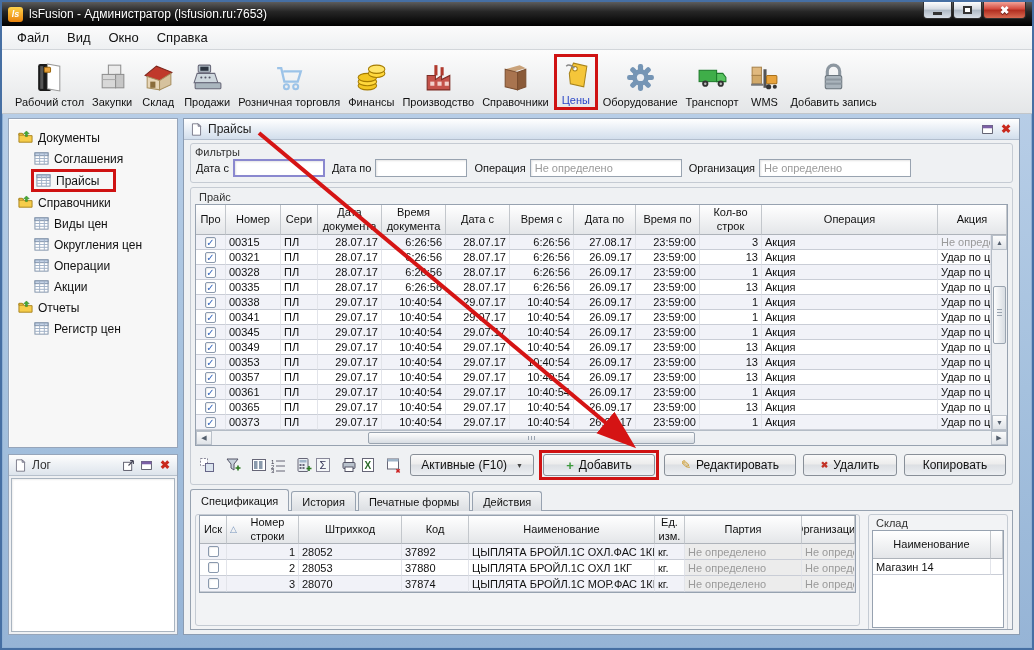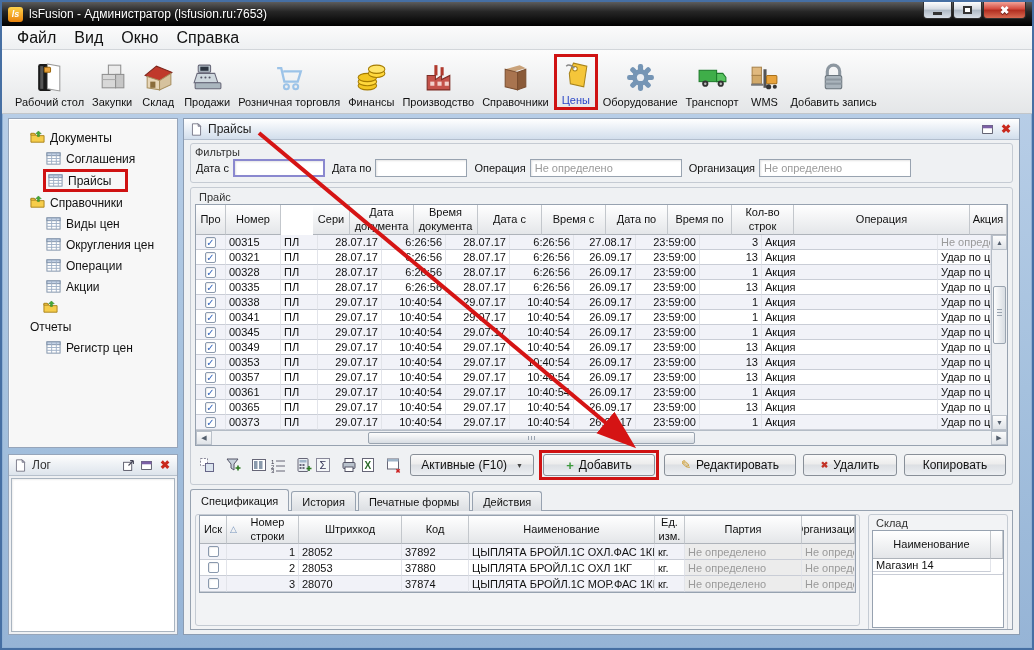--- a/index.html
+++ b/index.html
@@ -20,37 +20,37 @@
   .winbtn{ width:29px; height:17px; border:1px solid #2e2e2e; border-top:none; border-radius:0 0 4px 4px;
     background:linear-gradient(#fdfdfd,#d4dae2 45%,#aeb9c4 50%,#d9e0e8); display:flex; align-items:center; justify-content:center; }
   .winbtn .mini-line{ width:9px; height:3px; background:#333; margin-top:6px;}
   .winbtn .max-box{ width:9px; height:8px; border:2px solid #333; background:#fff;}
   .winbtn.close{ width:43px; background:linear-gradient(#f2a398,#d4473a 45%,#b02d1f 50%,#d86a52); }
   .winbtn.close span{ color:#fff; font-size:11px; font-weight:bold; text-shadow:0 1px 1px #601008;}
 
   
   .menubar{ height:24px; background:linear-gradient(#fbfbfb,#eef0f2); border-bottom:1px solid #d2d6da;
     display:flex; align-items:center; padding:0 6px; flex:none;}
-  .menu-item{ font-size:16px; color:#111; padding:3px 9px; }
+  .menu-item{ font-size:13px; color:#111; padding:3px 9px; }
 
   
   .toolbar{ height:64px; background:linear-gradient(#fcfcfc,#e4e6e8); border-bottom:1px solid #c2c6ca;
     display:flex; align-items:flex-end; padding:2px 4px 3px 10px; flex:none;}
   .tb-item{ display:flex; flex-direction:column; align-items:center; gap:1px; padding:2px 3px; margin-right:2px;}
   .tb-item .ticon{ width:36px; height:36px; display:flex; align-items:center; justify-content:center;}
   .tb-item .ticon svg{ width:33px; height:33px; }
   .tb-label{ font-size:11px; color:#111; white-space:nowrap;}
   .tb-item.hl{ border:3px solid #cf1212; padding:0 1px 1px; }
   .tb-item.hl .tb-label{ color:#2a46c8; }
 
   
   .workspace{ flex:1; min-height:0; display:flex; gap:5px; padding:4px 12px 5px 6px; }
   .sidebar{ width:170px; flex:none; display:flex; flex-direction:column; gap:6px; }
   .tree-panel{ height:330px; background:#f7f7f7; border:1px solid #96a5ba; box-shadow:inset 1px 1px 0 #fff;
-    padding:8px 14px; overflow:hidden;}
+    padding:8px 2px; overflow:hidden;}
   .tree-item{ display:flex; align-items:center; gap:5px; font-size:12px; color:#111; padding:3px 3px; width:fit-content;}
   .tree-item svg{ width:15px; height:15px; flex:none;}
   .tree-item.hl{ border:3px solid #cf1212; padding:1px 14px 1px 2px; }
 
   .log-panel{ flex:1; border:1px solid #96a5ba; background:#eef0f3; display:flex; flex-direction:column; min-height:0;}
   .log-title{ height:21px; flex:none; display:flex; align-items:center; gap:5px; padding:0 5px;
     font-size:12px; color:#333; background:linear-gradient(#fdfdfd,#dde4ec); border-bottom:1px solid #b6c0cc;}
   .log-title svg{ width:13px; height:13px;}
   .log-title .spacer{ flex:1;}
   .log-content{ flex:1; margin:2px; background:#fff; border:1px solid #a9b4c0; box-shadow:inset 1px 1px 2px #00000012;}
@@ -137,21 +137,21 @@
   .tab.active{ background:#f2f3f5; padding-top:5px; margin-top:-2px; }
   .tab-page{ flex:1; min-height:0; margin:-1px 6px 4px; border:1px solid #97a2b0; background:#f2f3f5;
     padding:3px 4px; display:flex; gap:8px; position:relative; z-index:1; overflow:hidden;}
   .spec-group{ flex:1; min-width:0; padding:0 3px 3px;}
   .spec .hcell{ height:28px;}
   .spec .trow{ height:16px;}
   .spec .cell.mutebg{ background:#ececec; color:#9a9a9a;}
   .sort-tri{ color:#7795bd; font-size:9px; margin-right:3px;}
   .wh-group{ width:140px; flex:none; padding:0 3px 3px; align-self:flex-start;}
   .wh-group .hcell{ height:28px;}
-  .wh-group .trow{ height:16px;flex-direction:column;}
+  .wh-group .trow{ height:16px;}
 
   
   .statusbar{ height:22px; flex:none; margin:0 3px; border:1px solid #aab6c4; background:linear-gradient(#f6f8fa,#e7ebf0);
     display:flex; align-items:center; padding:0 8px; font-size:12px; color:#1a1a1a; white-space:nowrap; overflow:hidden;}
   .bottom-frame{ height:8px; flex:none;}
 
   
   .annotation-svg{ position:absolute; left:0; top:0; width:1034px; height:650px; pointer-events:none; z-index:50;}
 </style>
 </head>
@@ -437,21 +437,21 @@
                 <rect x="1" y="2" width="14" height="12" fill="#fff" stroke="#7e90a8"></rect>
                 <rect x="1" y="2" width="14" height="3" fill="#c4d2e6" stroke="#7e90a8"></rect>
                 <line x1="6" y1="2" x2="6" y2="14" stroke="#9fb0c6"></line>
                 <line x1="11" y1="2" x2="11" y2="14" stroke="#9fb0c6"></line>
                 <line x1="1" y1="8" x2="15" y2="8" stroke="#9fb0c6"></line>
                 <line x1="1" y1="11" x2="15" y2="11" stroke="#9fb0c6"></line>
               </svg>
             </span>
             <span>Акции</span>
           </div>
-          <div class="tree-item" style="margin-left: 4px; flex-direction: column;">
+          <div class="tree-item" style="margin-left: 4px;">
             <span style="display: inline-flex;">
               <svg viewBox="0 0 16 16">
                 <path d="M1 13 V4 h4 l1.5 2 H15 v7z" fill="#f6cd4a" stroke="#a9821c"></path>
                 <path d="M1 5.5 h5 L4.5 3.5 H1z" fill="#f6cd4a" stroke="#a9821c"></path>
                 <path d="M9 1 l3 3 h-2 v3 h-2 V4 H6z" fill="#44aa33" stroke="#2a7a1e" stroke-width="0.5"></path>
               </svg>
             </span>
             <span>Отчеты</span>
           </div>
           <div class="tree-item" style="margin-left: 20px;">
@@ -537,21 +537,21 @@
             </span>
           </div>
       </div>
 
       <div class="group price-group">
         <div class="group-label">Прайс</div>
         <div class="table-frame">
           <div class="thead" id="mainHead">
               <div class="hcell" style="width: 30px;">Про</div>
               <div class="hcell" style="width: 55px;">Номер</div>
-              <div class="hcell" style="width: 37px; margin-left: 32px;">Сери</div>
+              <div class="hcell" style="width: 37px;">Сери</div>
               <div class="hcell" style="width: 64px;">Дата документа</div>
               <div class="hcell" style="width: 64px;">Время документа</div>
               <div class="hcell" style="width: 64px;">Дата с</div>
               <div class="hcell" style="width: 64px;">Время с</div>
               <div class="hcell" style="width: 62px;">Дата по</div>
               <div class="hcell" style="width: 64px;">Время по</div>
               <div class="hcell" style="width: 62px;">Кол-во строк</div>
               <div class="hcell" style="width: 176px;">Операция</div>
               <div class="hcell last">Акция</div>
             </div>

